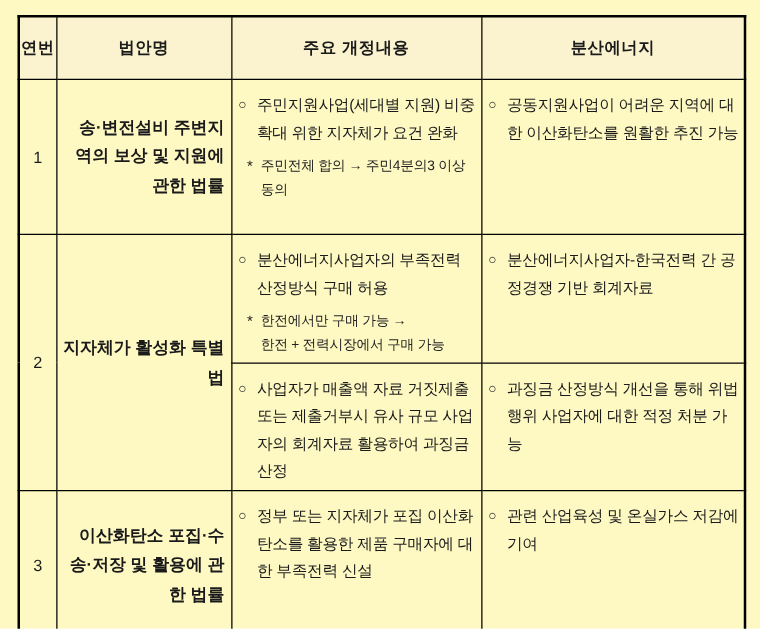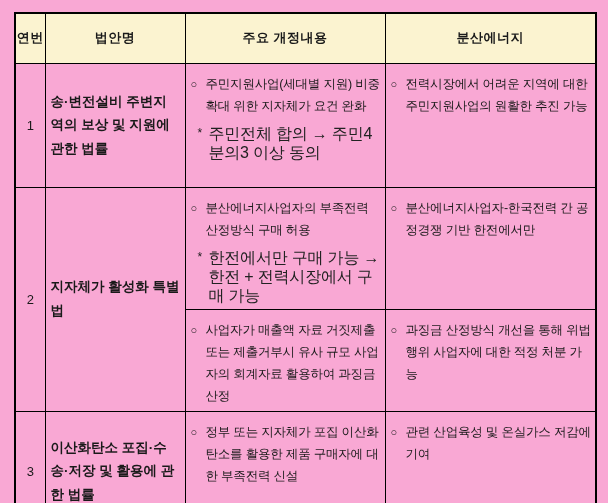--- a/index.html
+++ b/index.html
@@ -3,21 +3,21 @@
 <meta charset="utf-8">
 <style>
   * { margin: 0; padding: 0; box-sizing: border-box; }
   html, body { background: #ffffff; }
   body {
     width: 608px; height: 503px;
     font-family: "Liberation Sans", "DejaVu Sans", sans-serif;
     color: #1a1a1a;
     overflow: hidden;
   }
-  .page { position: relative; width: 608px; height: 503px; background: #f9a8d4; }
+  .page { position: relative; width: 608px; height: 503px; background: #fef9c3; }
 
   table.bills {
     position: absolute; left: 14px; top: 12px;
     width: 581px;
     border-collapse: collapse;
     table-layout: fixed;
     border: 2px solid #000000;
   }
   col.c-no   { width: 30px; }
   col.c-bill { width: 140px; }
@@ -39,21 +39,21 @@
   tr.r1 > td { height: 124px; }
   tr.r2a > td { height: 91px; }
   tr.r2b > td { height: 89px; }
   tr.r3 > td { height: 121px; }
 
   td.no {
     text-align: center; vertical-align: middle;
     font-size: 13px;
   }
   td.bill {
-    text-align: left; vertical-align: middle;
+    text-align: right; vertical-align: middle;
     font-weight: bold; font-size: 13.5px;
     line-height: 1.75;
     padding: 0 5px;
   }
   td.content {
     vertical-align: top;
     padding: 9px 1px 4px 5px;
   }
 
   .item { display: flex; align-items: flex-start; }
@@ -66,21 +66,21 @@
   }
   .item-text {
     flex: 1 1 auto;
     font-size: 12.5px;
     line-height: 22px;
     letter-spacing: -0.2px;
   }
   .item.note { margin-left: 7px; margin-top: 7px; }
   .item.note .marker { flex: 0 0 11px; font-size: 12px; line-height: 19px; }
   .item.note .item-text {
-    font-size: 16px;
+    font-size: 11px;
     line-height: 19px;
     color: #222222;
     white-space: pre-line;
   }
 </style>
 </head>
 <body>
 
 <div class="page">
   <table class="bills">
@@ -108,21 +108,21 @@
           <span class="item-text">주민지원사업(세대별 지원) 비중 확대 위한 지자체가 요건 완화</span>
         </div>
         <div class="item note">
           <span class="marker">*</span>
           <span class="item-text">주민전체 합의 → 주민4분의3 이상 동의</span>
         </div>
       </td>
       <td class="content">
         <div class="item">
           <span class="marker">○</span>
-          <span class="item-text">전력시장에서 어려운 지역에 대한 주민지원사업의 원활한 추진 가능</span>
+          <span class="item-text">공동지원사업이 어려운 지역에 대한 이산화탄소를 원활한 추진 가능</span>
         </div>
       </td>
     </tr>
 
     <tr class="r2a">
       <td class="no" rowspan="2">2</td>
       <td class="bill" rowspan="2">지자체가 활성화 특별법</td>
       <td class="content">
         <div class="item">
           <span class="marker">○</span>
@@ -130,21 +130,21 @@
         </div>
         <div class="item note">
           <span class="marker">*</span>
           <span class="item-text">한전에서만 구매 가능 →
 한전 + 전력시장에서 구매 가능</span>
         </div>
       </td>
       <td class="content">
         <div class="item">
           <span class="marker">○</span>
-          <span class="item-text">분산에너지사업자-한국전력 간 공정경쟁 기반 한전에서만</span>
+          <span class="item-text">분산에너지사업자-한국전력 간 공정경쟁 기반 회계자료</span>
         </div>
       </td>
     </tr>
 
     <tr class="r2b">
       <td class="content">
         <div class="item">
           <span class="marker">○</span>
           <span class="item-text">사업자가 매출액 자료 거짓제출 또는 제출거부시 유사 규모 사업자의 회계자료 활용하여 과징금 산정</span>
         </div>

